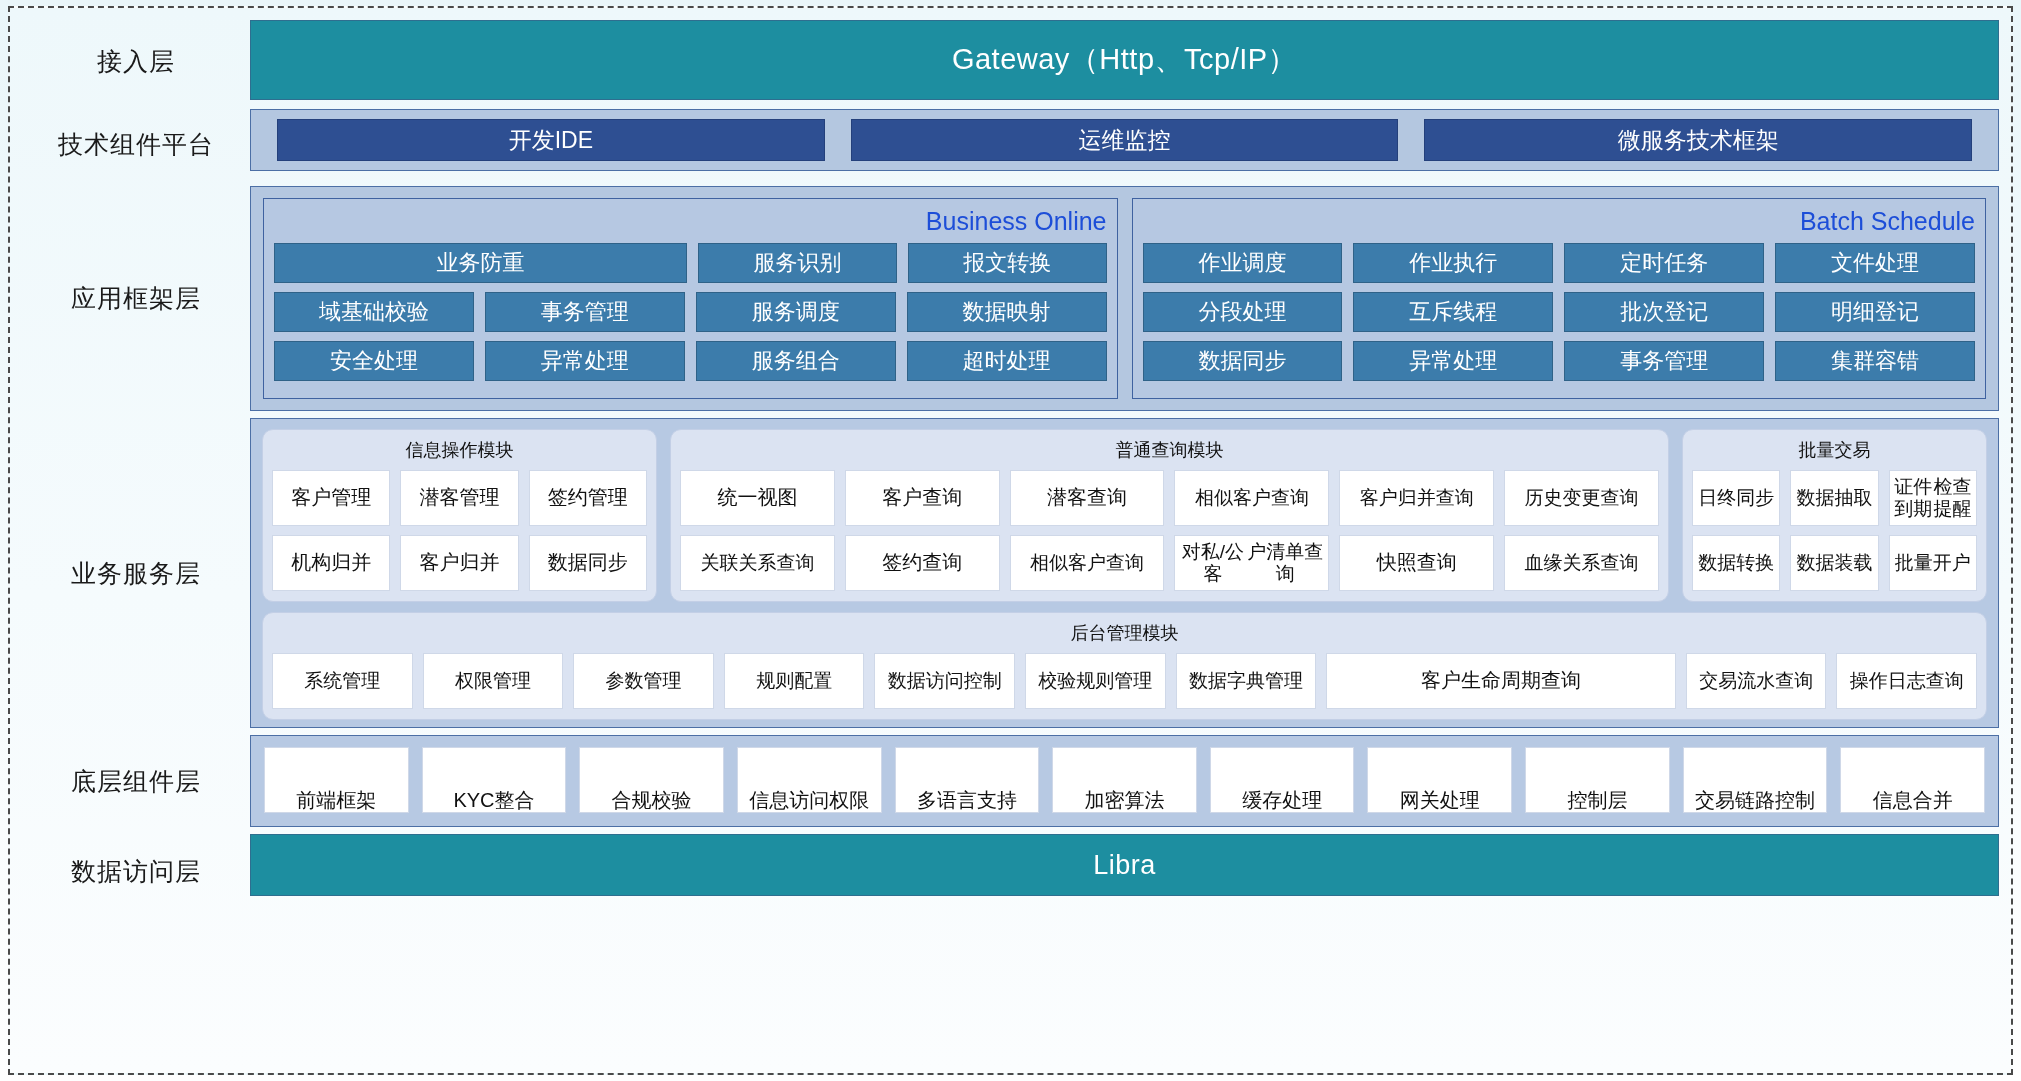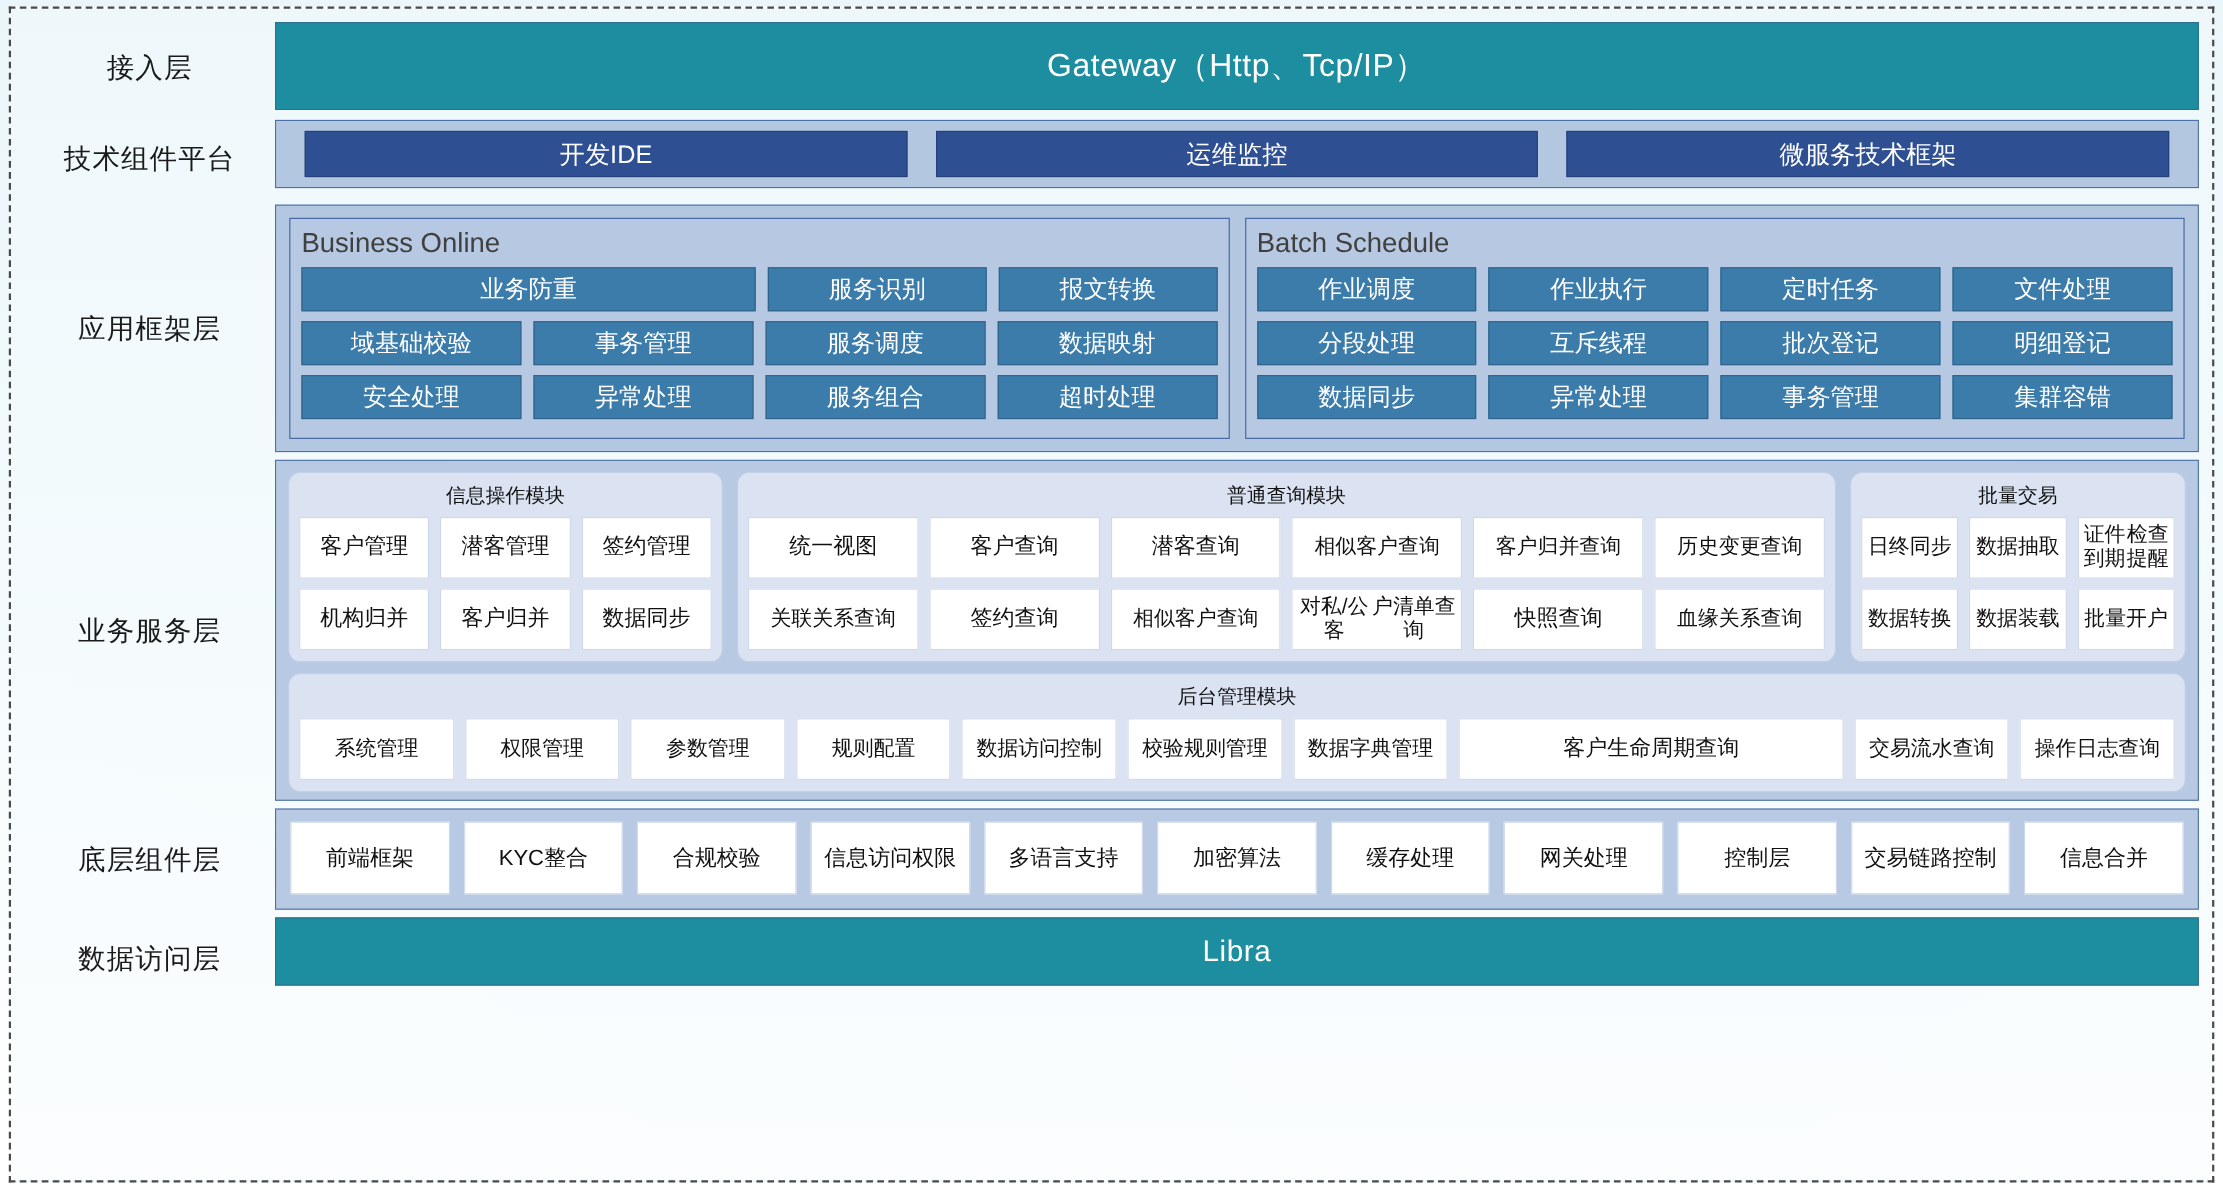--- a/index.html
+++ b/index.html
@@ -92,23 +92,23 @@
     padding: 11px 12px;
   }
   .fw-group {
     flex: 1;
     background: #b6c8e2;
     border: 1px solid #3f62a0;
     padding: 6px 10px 10px 10px;
     display: flex; flex-direction: column;
   }
   .fw-title {
-    text-align: left;
+    text-align: right;
     font-size: 25px;
-    color: #404040;
+    color: #1d4ed8;
     padding: 2px 0 7px 0;
   }
   .fw-rows { display: flex; flex-direction: column; gap: 9px; }
   .fw-row { display: flex; gap: 11px; }
   .fw-cell {
     background: #3c7cab;
     border: 1px solid #2f6288;
     color: #ffffff;
     font-size: 22px;
     height: 40px;
@@ -167,21 +167,21 @@
     padding: 11px 13px;
     display: flex; gap: 13px;
   }
   .comp-cell {
     background: #ffffff;
     border: 1px solid #cfd8e8;
     color: #111;
     font-size: 20px;
     flex: 1;
     height: 66px;
-    display: flex; align-items: center; justify-content: center;
+    display: flex; align-items: flex-end; justify-content: center;
     text-align: center;
     line-height: 1.2;
   }
   .row-access   { height: 82px; }
   .row-tech     { height: 70px; }
   .row-app      { height: 225px; }
   .row-biz      { height: 310px; }
   .row-comp     { height: 92px; }
   .row-data     { height: 74px; }
 </style>

